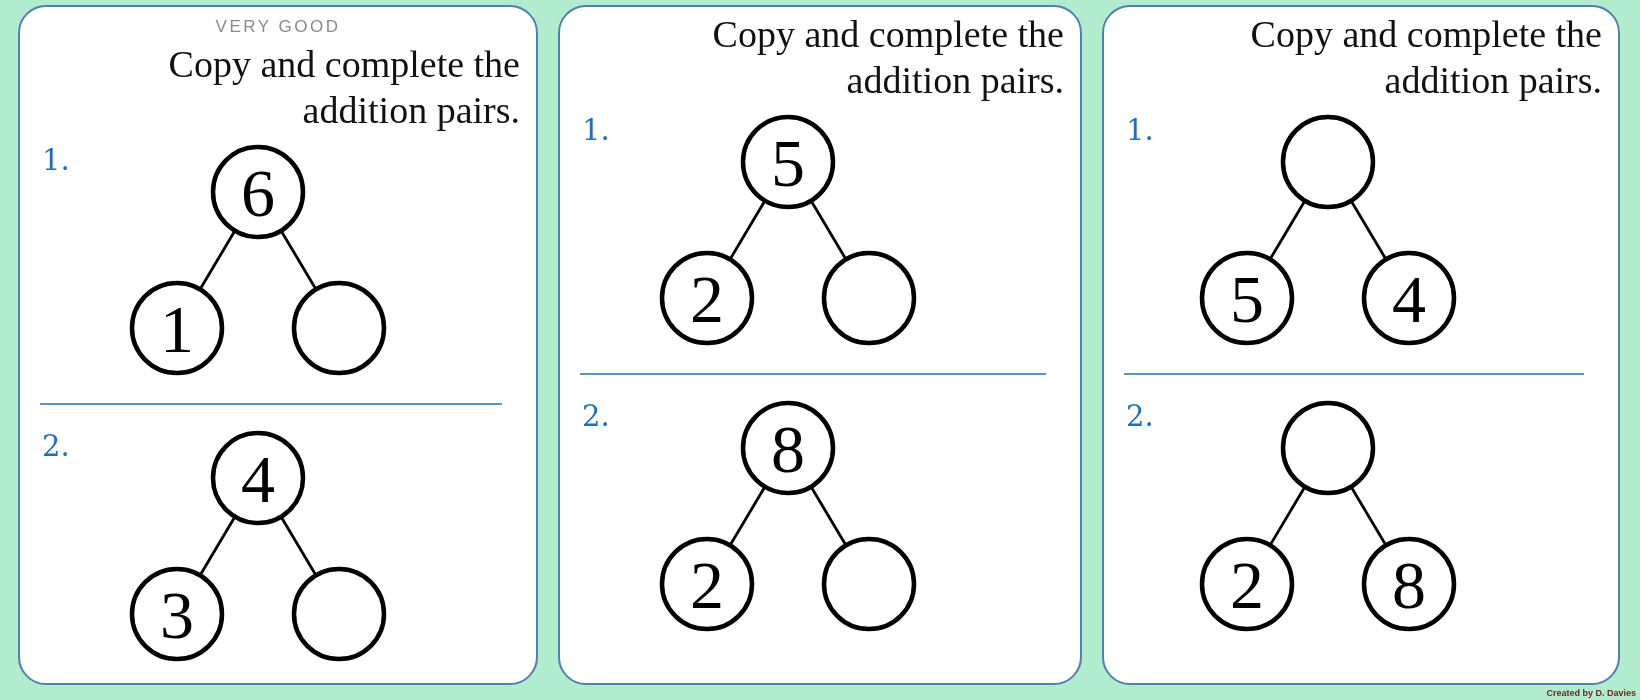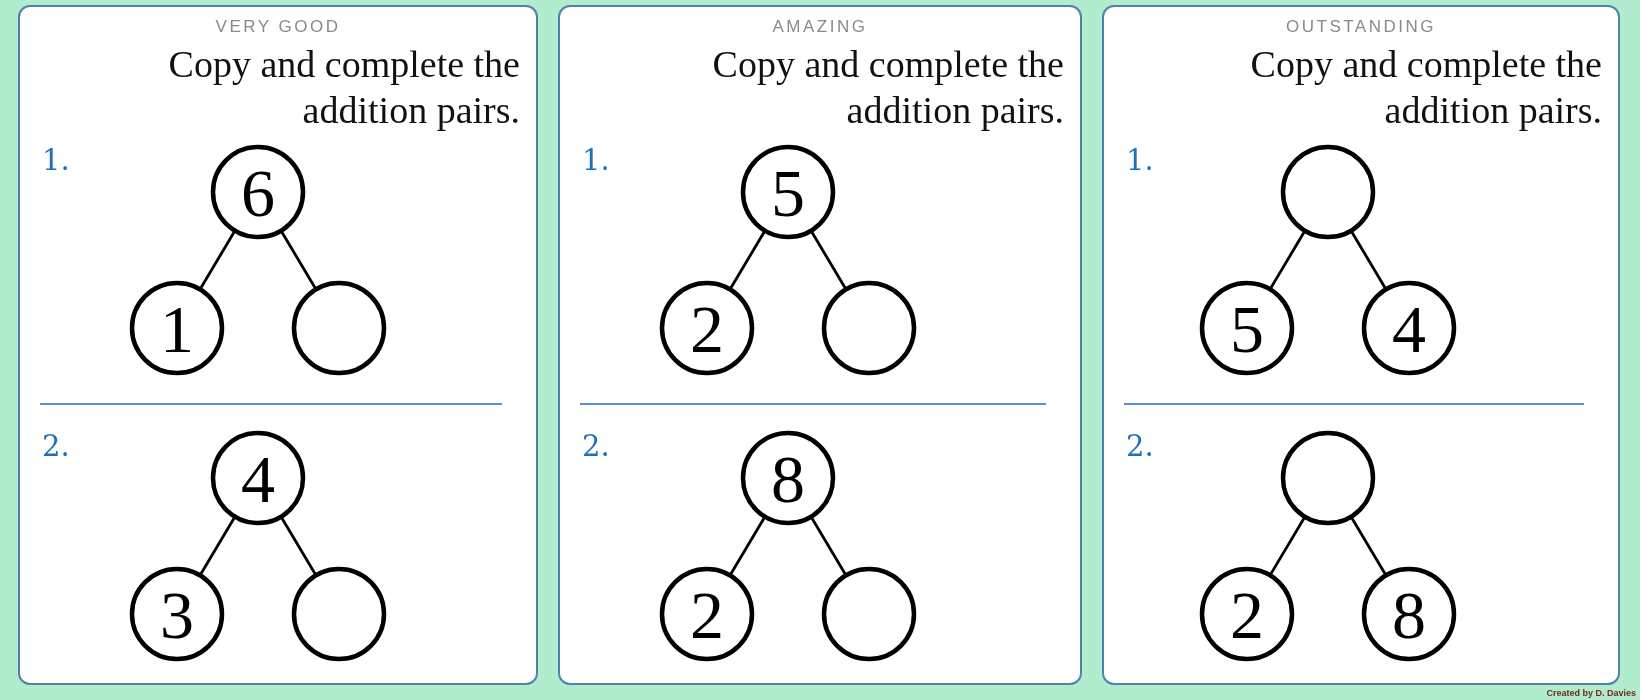--- a/index.html
+++ b/index.html
@@ -9,21 +9,21 @@
     overflow: hidden;
     position: relative;
     font-family: "Liberation Sans", sans-serif;
   }
   .cards { display: flex; padding: 5px 0 0 18px; }
   .card {
     box-sizing: border-box;
     height: 680px;
     background: #ffffff;
     border: 2px solid #4f81ad;
-    border-radius: 12px;
+    border-radius: 28px;
   }
   .card-1 { width: 520px; margin-right: 20px; }
   .card-2 { width: 524px; margin-right: 20px; }
   .card-3 { width: 518px; }
   .card-header {
     margin-top: 10px;
     text-align: center;
     font-size: 17px;
     letter-spacing: 2.5px;
     color: #8a8a8a;
@@ -103,21 +103,20 @@
         <circle cx="129" cy="185" r="45"></circle>
         <circle cx="291" cy="185" r="45"></circle>
         <text x="210" y="73">4</text>
         <text x="129" y="209">3</text>
         <text x="291" y="209"></text>
       </svg>
     </div>
   </div>
 
   <div class="card card-2">
-    <div class="card-header">AMAZING</div>
     <div class="instruction">
       <span class="instr-line">Copy and complete the</span>
       <span class="instr-line">addition pairs.</span>
     </div>
     <div class="problem">
       <span class="problem-number">1.</span>
       <svg class="bond" width="420" height="234" viewBox="0 0 420 234">
         <line x1="210" y1="49" x2="129" y2="185"></line>
         <line x1="210" y1="49" x2="291" y2="185"></line>
         <circle cx="210" cy="49" r="45"></circle>
@@ -138,21 +137,20 @@
         <circle cx="129" cy="185" r="45"></circle>
         <circle cx="291" cy="185" r="45"></circle>
         <text x="210" y="73">8</text>
         <text x="129" y="209">2</text>
         <text x="291" y="209"></text>
       </svg>
     </div>
   </div>
 
   <div class="card card-3">
-    <div class="card-header">OUTSTANDING</div>
     <div class="instruction">
       <span class="instr-line">Copy and complete the</span>
       <span class="instr-line">addition pairs.</span>
     </div>
     <div class="problem">
       <span class="problem-number">1.</span>
       <svg class="bond" width="420" height="234" viewBox="0 0 420 234">
         <line x1="210" y1="49" x2="129" y2="185"></line>
         <line x1="210" y1="49" x2="291" y2="185"></line>
         <circle cx="210" cy="49" r="45"></circle>

